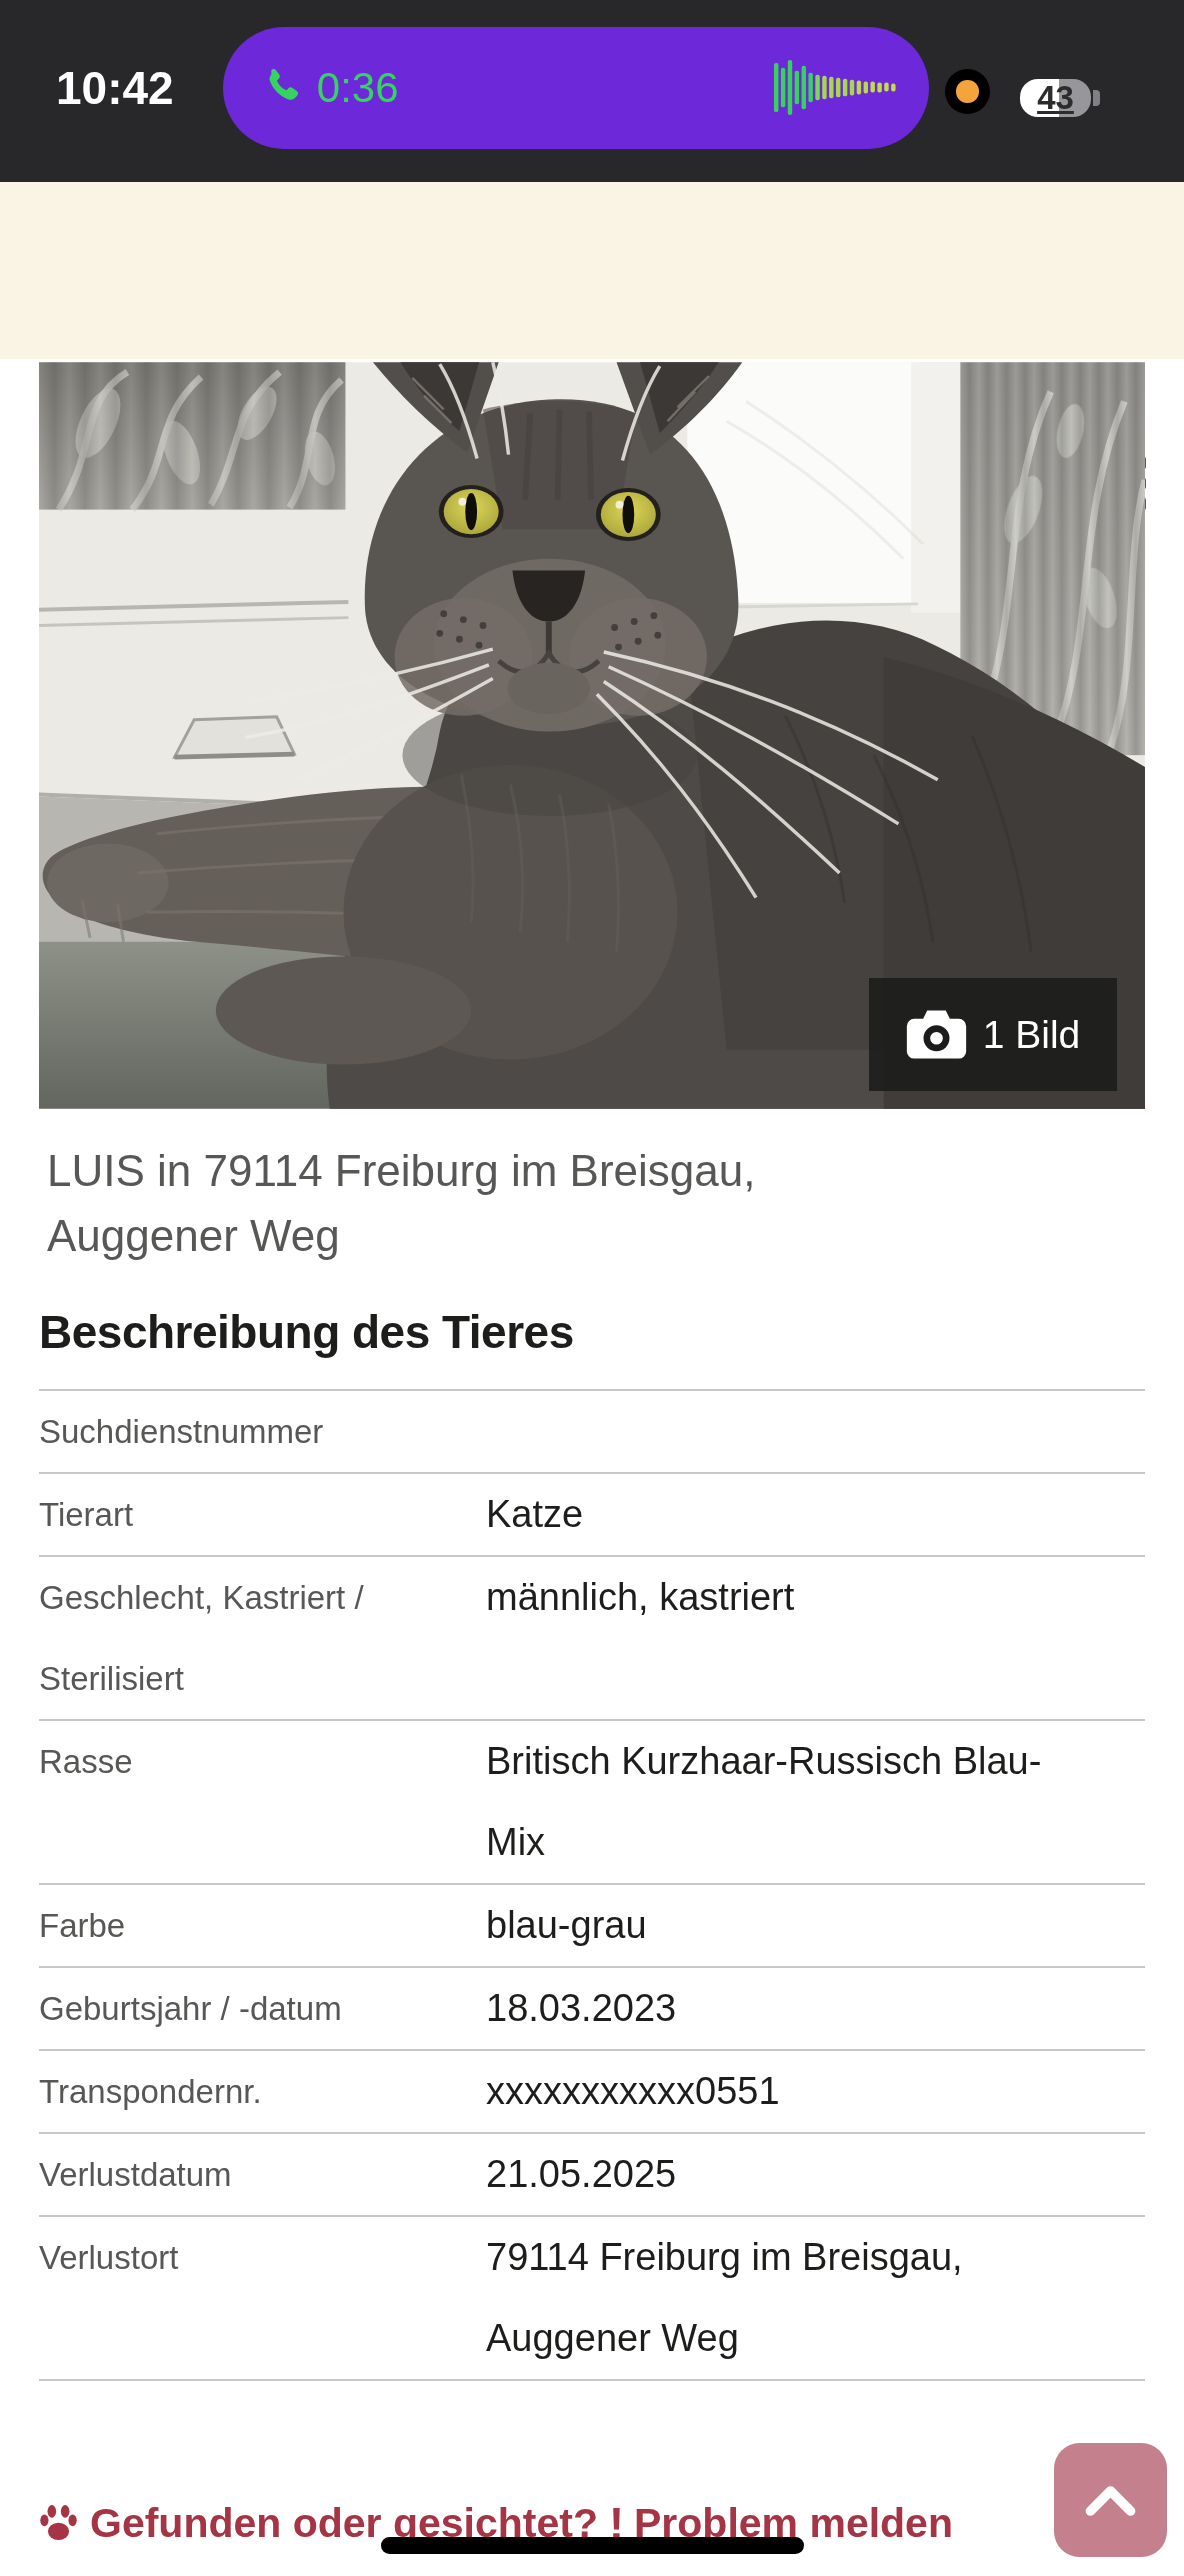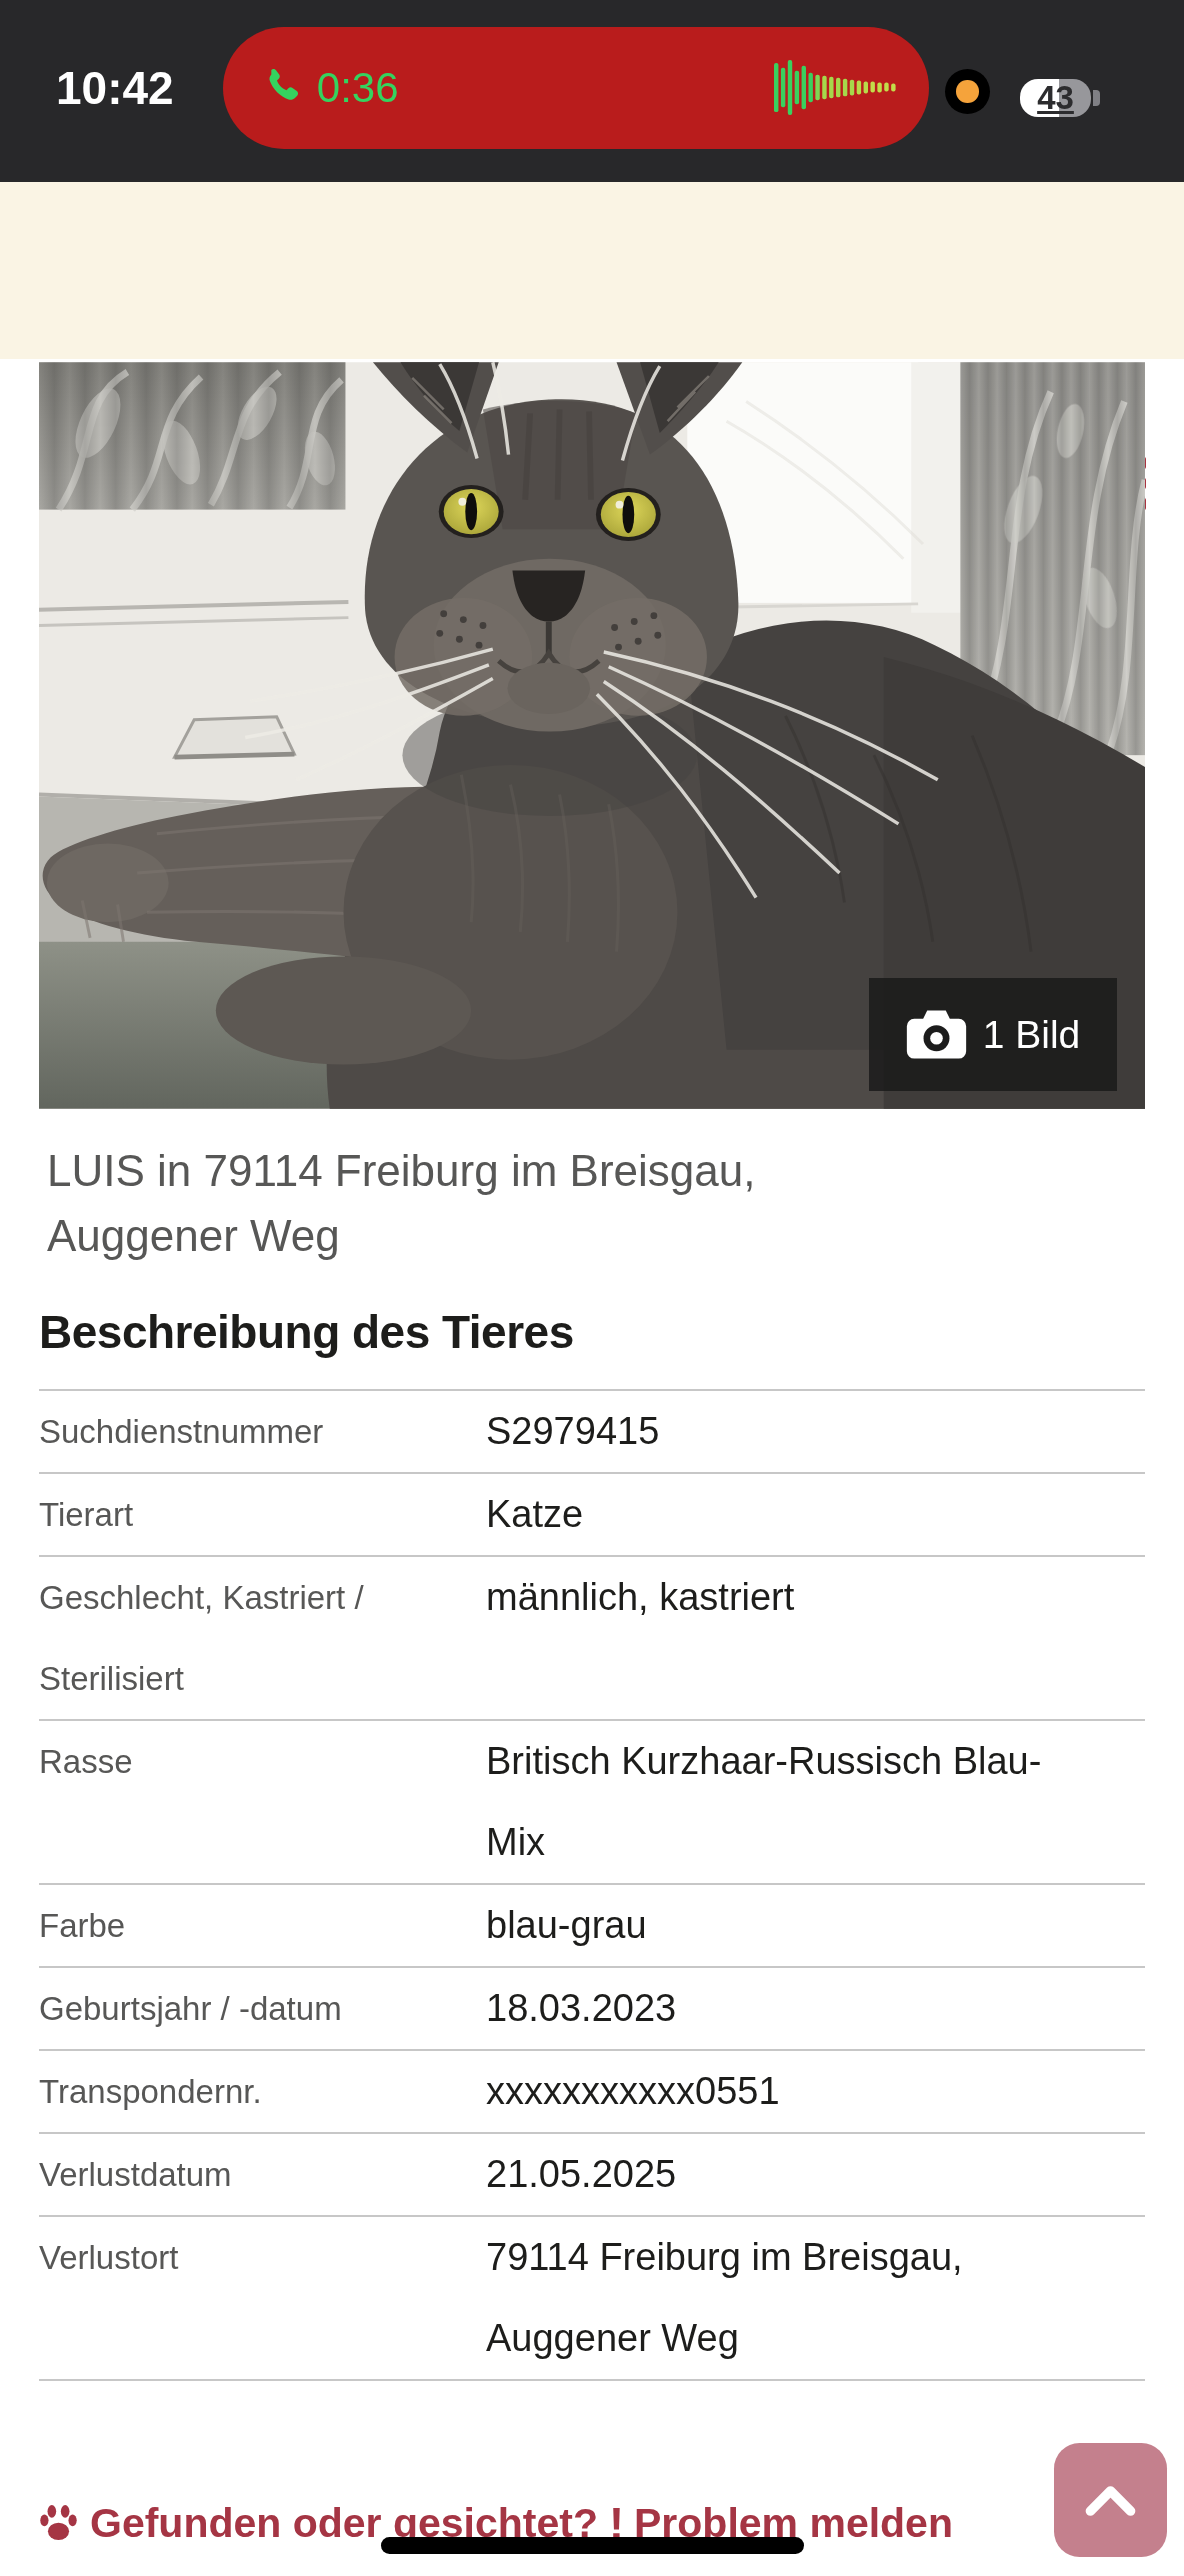--- a/index.html
+++ b/index.html
@@ -2,21 +2,21 @@
 <html lang="de" style="--brand_red: #a93340; --logo_red: #b13040; --link_red: #a53544; --accent_gold: #e5a43c; --header_bg: #faf4e4; --statusbar_bg: #28282a; --call_green: #35d35f; --mic_orange: #f5a33b; --scroll_button_pink: #c4808d; --divider_gray: #c7c7c7; --label_gray: #575756; --value_black: #1d1d1b;"><head>
 <meta charset="utf-8">
 <style>
   html,body{margin:0;padding:0;background:#e9e9e9;}
   *{box-sizing:border-box;font-family:"Liberation Sans","DejaVu Sans",sans-serif;}
   .screen{position:relative;width:1185px;height:2576px;background:#ffffff;overflow:hidden;margin:0 auto;}
 
   
   .statusbar{position:absolute;left:0;top:0;width:1185px;height:182px;background:var(--statusbar_bg,#28282a);}
   .time{position:absolute;left:56px;top:61px;font-size:46px;font-weight:700;color:#fff;}
-  .island{position:absolute;left:223px;top:26.5px;width:706px;height:122px;border-radius:61px;background:#b91c1c;display:flex;align-items:center;}
+  .island{position:absolute;left:223px;top:26.5px;width:706px;height:122px;border-radius:61px;background:#6d28d9;display:flex;align-items:center;}
   .island .call-ic{width:45px;height:45px;margin-left:35px;flex:none;}
   .island .dur{color:var(--call_green,#35d35f);font-size:42px;font-weight:500;margin-left:13.8px;}
   .island .wave{position:absolute;right:29.5px;top:29.5px;width:126px;height:63px;}
   .micdot{position:absolute;left:945px;top:69px;width:45px;height:45px;border-radius:50%;background:#000;display:flex;align-items:center;justify-content:center;}
   .micdot::after{content:"";width:22.6px;height:22.6px;border-radius:50%;background:var(--mic_orange,#f5a33b);}
   .battery{position:absolute;left:1020px;top:79px;width:71px;height:38px;border-radius:18px;background:linear-gradient(90deg,#ffffff 0 55%,#97979b 55%);display:flex;align-items:center;justify-content:center;font-size:33px;font-weight:700;color:#2c2c2e;text-decoration:underline;}
   .battery::after{content:"";position:absolute;right:-8.8px;top:10.8px;width:6.9px;height:16.7px;border-radius:0 3.9px 3.9px 0;background:#808085;}
 
   
   .appheader{position:absolute;left:0;top:182px;width:1185px;height:177px;background:var(--header_bg,#faf4e4);}
@@ -303,21 +303,20 @@
       <span>1 Bild</span>
     </div>
   </figure>
 
   <p class="title">LUIS in 79114 Freiburg im Breisgau, Auggener Weg</p>
   <h2 class="heading">Beschreibung des Tieres</h2>
 
   <div class="dtable">
     <div class="row">
       <div class="lbl">Suchdienstnummer</div>
-      <div class="val">S2979415</div>
     </div>
     <div class="row">
       <div class="lbl">Tierart</div>
       <div class="val">Katze</div>
     </div>
     <div class="row">
       <div class="lbl">Geschlecht, Kastriert / Sterilisiert</div>
       <div class="val">männlich, kastriert</div>
     </div>
     <div class="row">

